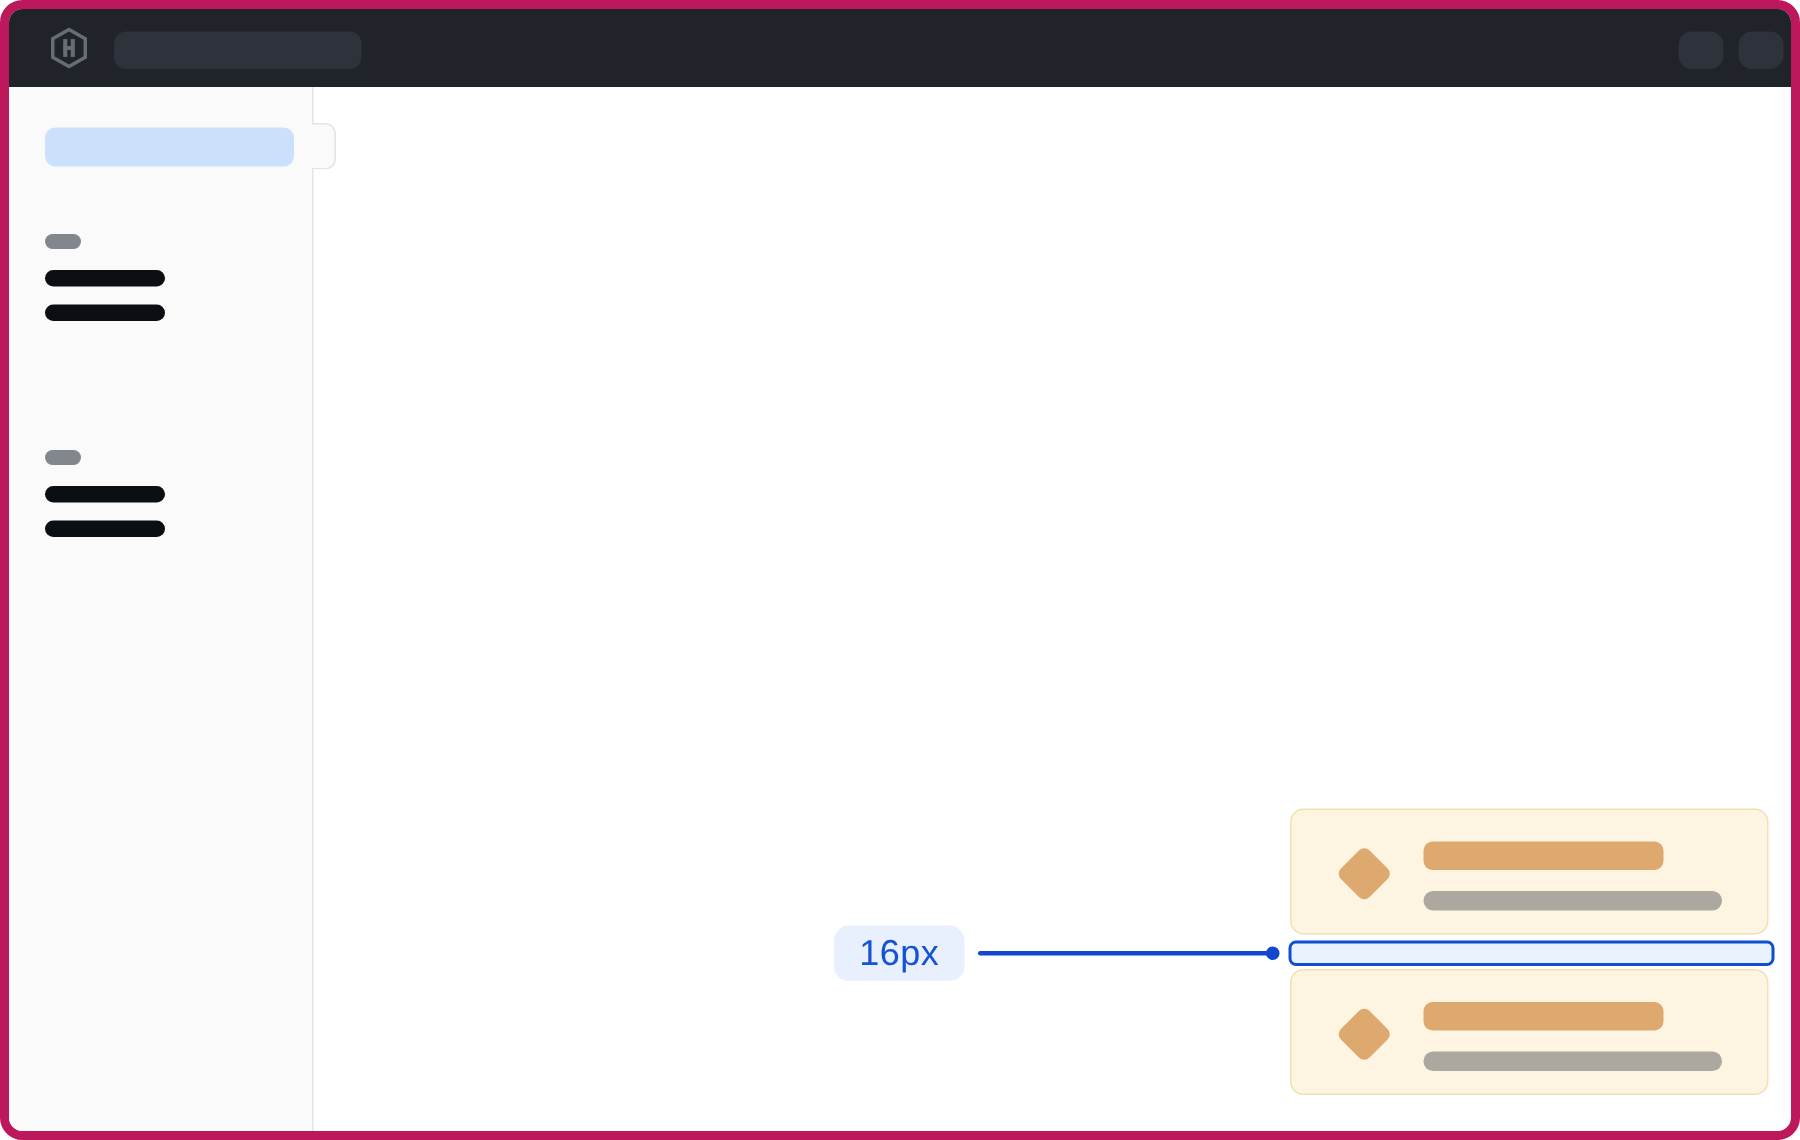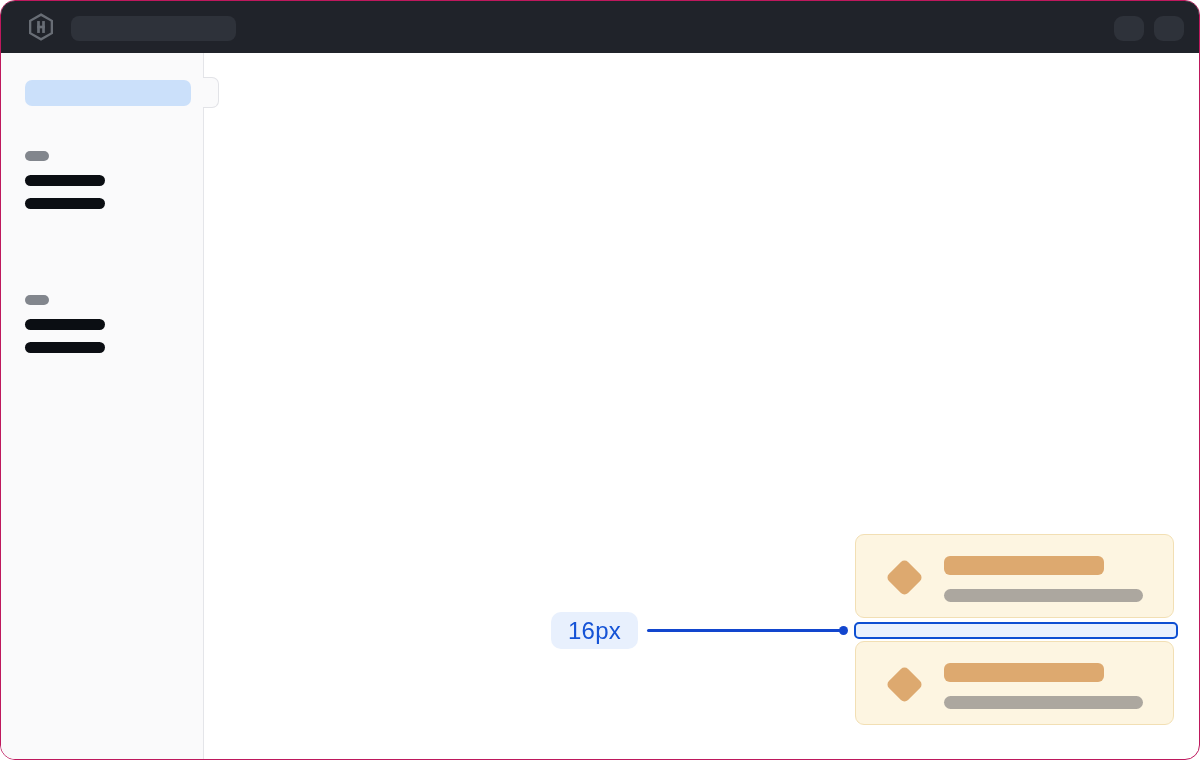--- a/index.html
+++ b/index.html
@@ -3,21 +3,21 @@
 <meta charset="utf-8">
 <style>
   html, body { margin: 0; padding: 0; background: #ffffff; }
   * { box-sizing: border-box; }
   body { font-family: "Liberation Sans", sans-serif; }
 
   .window {
     position: relative;
     width: 1200px; height: 760px;
     background: #ffffff;
-    border: 1px solid #be185d;
+    border: 6px solid #be185d;
     border-radius: 15px;
     overflow: hidden;
   }
 
   
   .app-header {
     position: absolute; left: 0; top: 0; right: 0; height: 52px;
     background: #20232a;
   }
   .logo {

